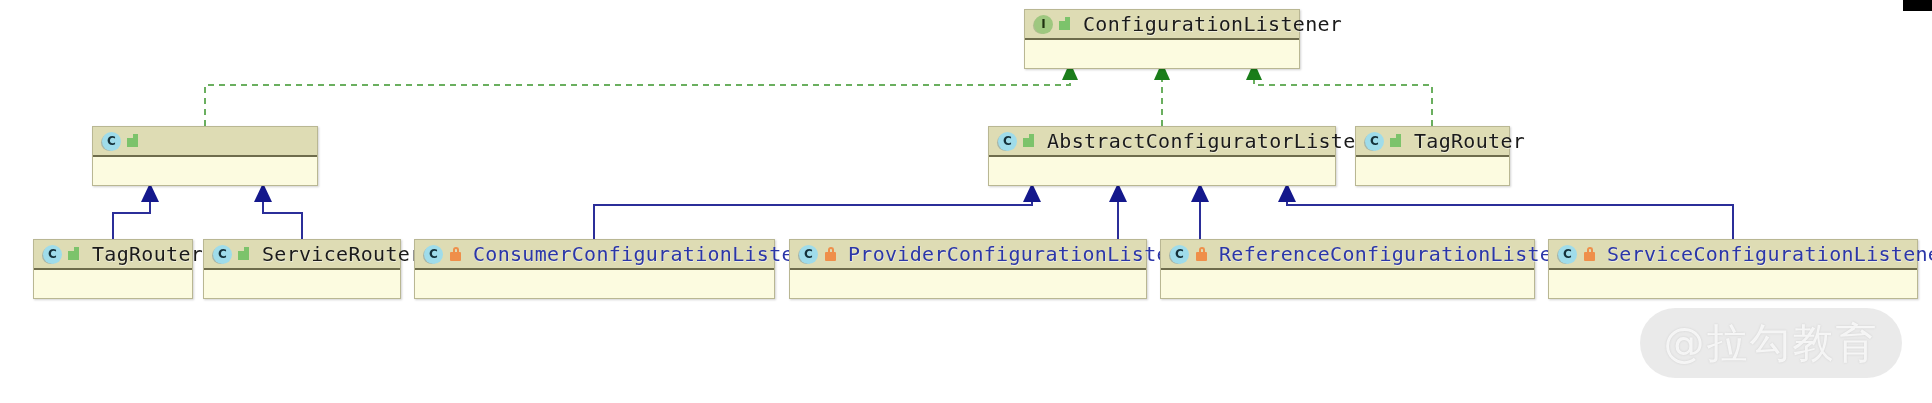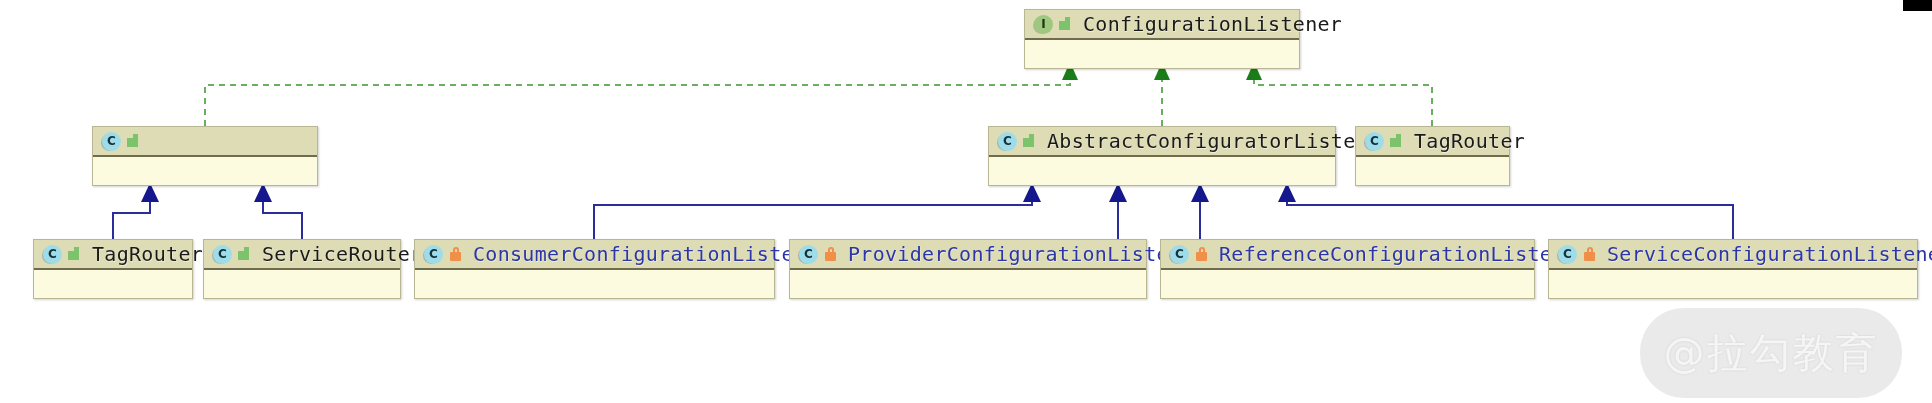--- a/index.html
+++ b/index.html
@@ -274,16 +274,16 @@
 
   <div class="node blue-name" id="n9" style="left: 1548px; top: 239px; width: 370px; height: 60px;">
     <div class="node-header">
       <span class="ic ic-class">C</span>
       <span class="ic ic-lock"></span>
       <span class="node-title">ServiceConfigurationListener</span>
     </div>
     <div class="node-body"></div>
   </div>
 
-  <div id="watermark" style="left: 1640px; top: 308px; width: 262px; height: 90px;">@拉勾教育</div>
+  <div id="watermark" style="left: 1640px; top: 308px; width: 262px; height: 70px;">@拉勾教育</div>
   <div id="corner-mark" style="left: 1903px; top: 0px; width: 29px; height: 11px;"></div>
 
 </div>
 
 </body></html>

